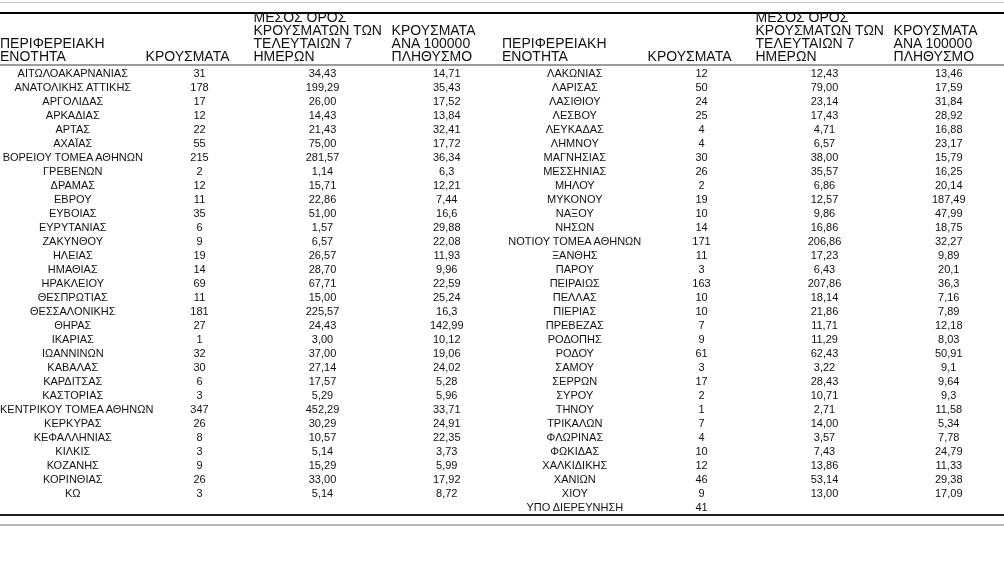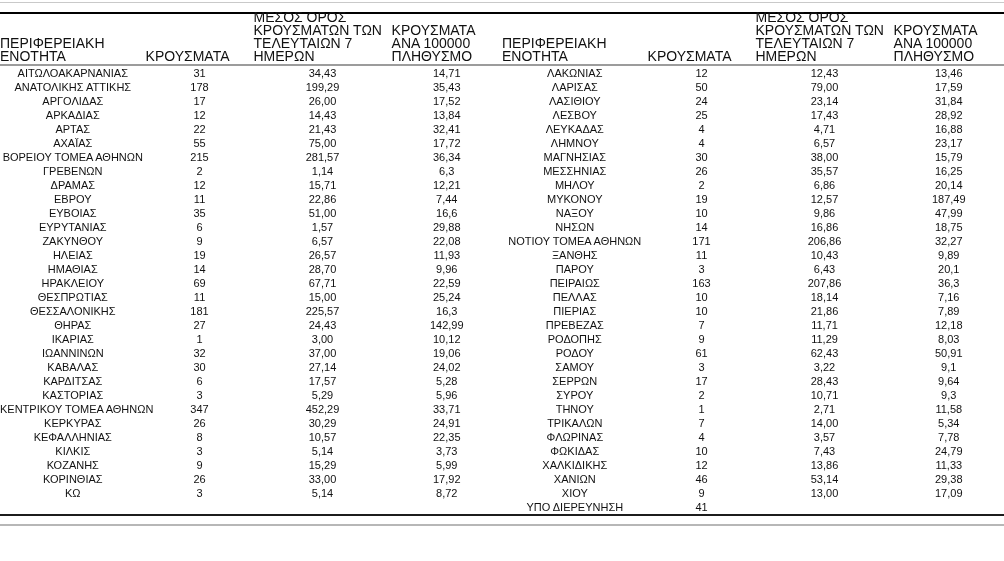--- a/index.html
+++ b/index.html
@@ -387,21 +387,21 @@
           <div class="trow">
             <div class="cell col-region">ΝΟΤΙΟΥ ΤΟΜΕΑ ΑΘΗΝΩΝ</div>
             <div class="cell col-cases">171</div>
             <div class="cell col-avg">206,86</div>
             <div class="cell col-per">32,27</div>
           </div>
 
           <div class="trow">
             <div class="cell col-region">ΞΑΝΘΗΣ</div>
             <div class="cell col-cases">11</div>
-            <div class="cell col-avg">10,43</div>
+            <div class="cell col-avg">17,23</div>
             <div class="cell col-per">9,89</div>
           </div>
 
           <div class="trow">
             <div class="cell col-region">ΠΑΡΟΥ</div>
             <div class="cell col-cases">3</div>
             <div class="cell col-avg">6,43</div>
             <div class="cell col-per">20,1</div>
           </div>
 

